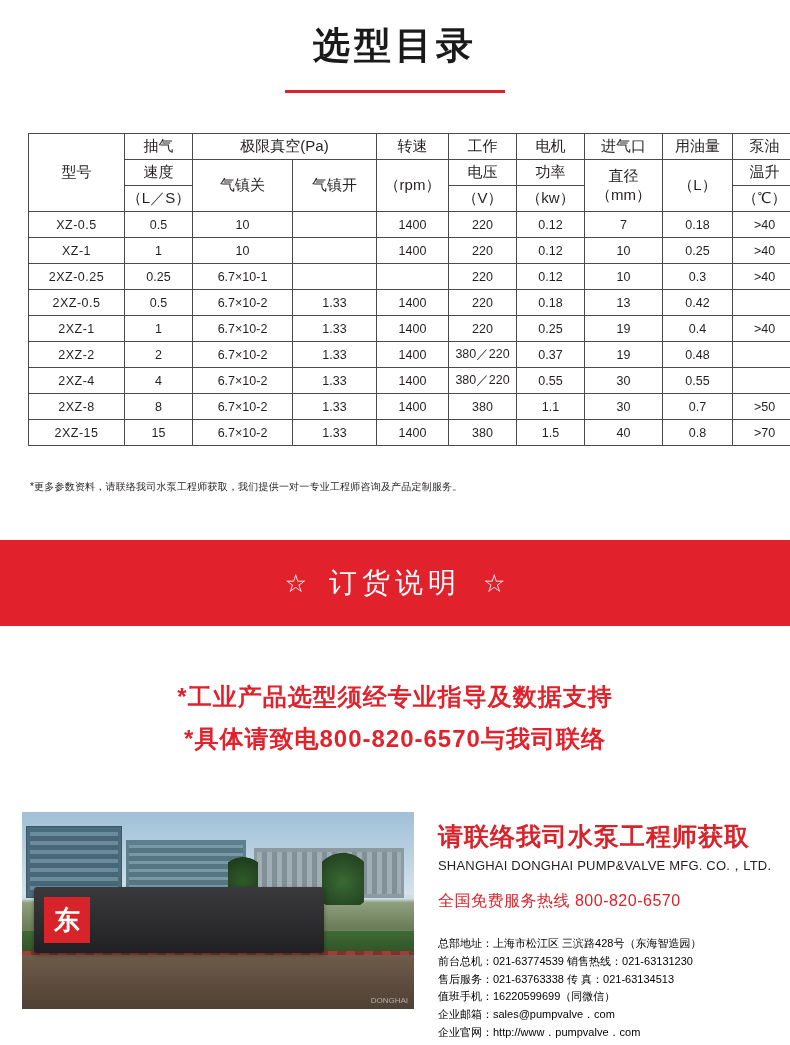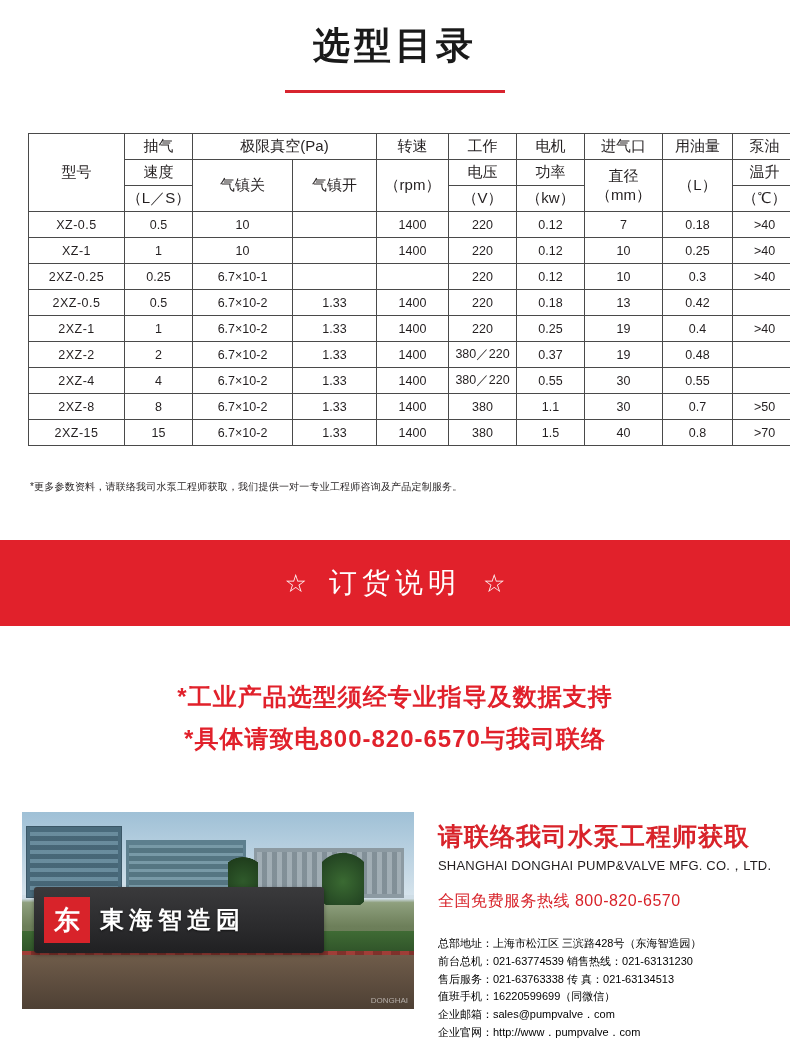--- a/index.html
+++ b/index.html
@@ -425,21 +425,20 @@
     <div class="bldg-left"></div>
     <div class="bldg-mid"></div>
     <div class="bldg-right"></div>
     <div class="tree1"></div>
     <div class="tree2"></div>
     <div class="hedge"></div>
     <div class="flowers"></div>
     <div class="ground"></div>
     <div class="stone">
       <div class="emblem">东</div>
-      <div class="stone-text">東海智造园</div>
     </div>
     <div class="watermark">DONGHAI</div>
   </div>
 
   <div class="company">
     <div class="cn-name">请联络我司水泵工程师获取</div>
     <div class="en-name">SHANGHAI DONGHAI PUMP&amp;VALVE MFG. CO.，LTD.</div>
     <div class="hotline">全国免费服务热线  800-820-6570</div>
     <div class="ctable">
       <div>总部地址：上海市松江区 三滨路428号（东海智造园）</div>

